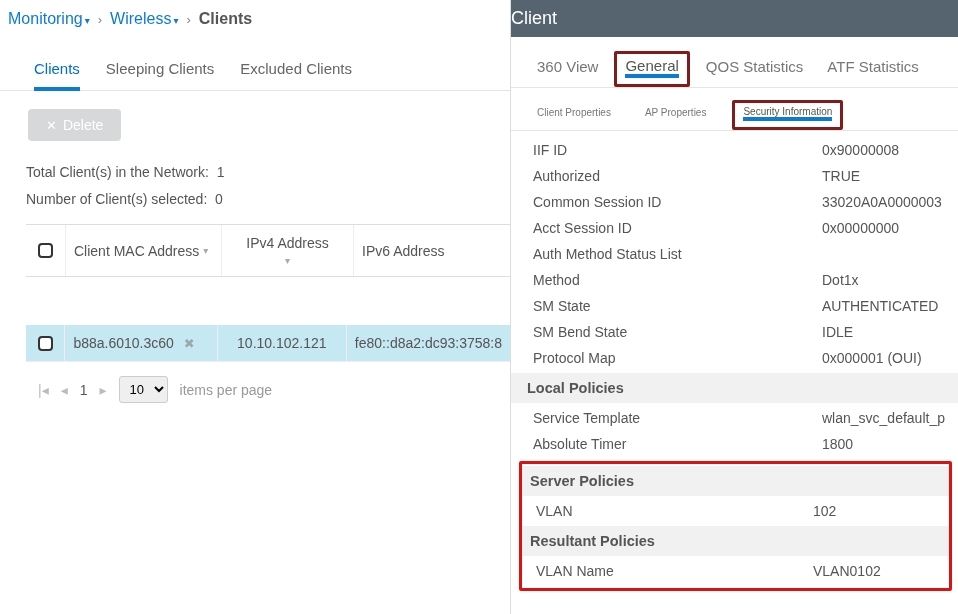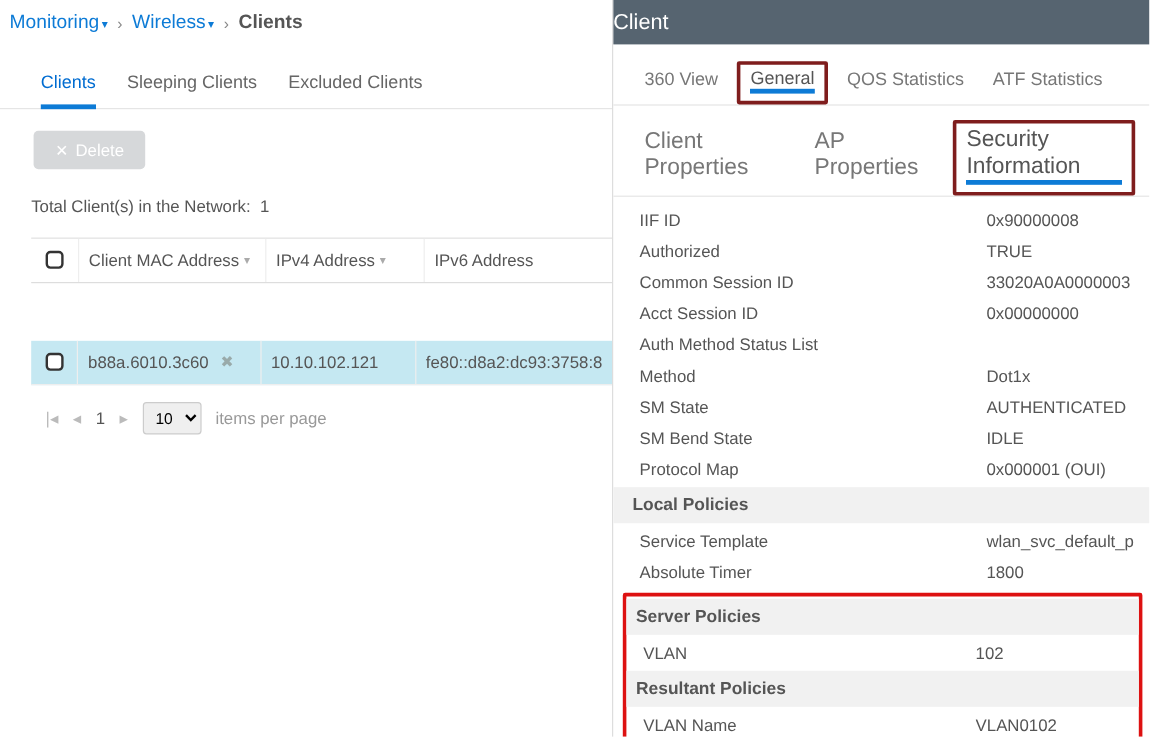--- a/index.html
+++ b/index.html
@@ -28,42 +28,42 @@
   .stats { padding: 0 0 12px 26px; line-height: 1.9; color: #555; font-size: 14px; }
 
   
   .table-wrap { margin: 0 0 0 26px; border-top: 1px solid #ddd; }
   .th-row { display: flex; background: #fff; border-bottom: 1px solid #ddd; }
   .th, .td { padding: 10px 8px; font-size: 14px; color: #555; border-right: 1px solid #eee; display: flex; align-items: center; gap: 4px; }
   .th { font-weight: 400; }
   .th .sort { color: #aaa; font-size: 10px; }
   .cb-col { width: 40px; justify-content: center; border-right: 1px solid #eee; }
   .mac-col { width: 156px; }
-  .v4-col { width: 132px; }
+  .v4-col { width: 132px; flex-direction: column; }
   .v6-col { flex: 1; border-right: none; }
   .tr { display: flex; border-bottom: 1px solid #eee; margin-top: 48px; }
   .tr.sel { background: #c5e8f2; }
   .td .wrench { color: #9aa; font-size: 13px; margin-left: 6px; }
   .cb { width: 15px; height: 15px; border: 2px solid #333; border-radius: 4px; background: #fff; }
 
   
   .pager { display: flex; align-items: center; gap: 12px; padding: 14px 0 0 38px; color: #999; font-size: 14px; }
   .pager .pg-btn { color: #bbb; cursor: pointer; }
   .pager .pg-num { color: #555; }
   .pager select { border: 1px solid #ccc; border-radius: 3px; padding: 4px 6px; font-size: 13px; }
 
   
   .r-title { background: #566470; color: #fff; padding: 8px 0; font-size: 18px; font-weight: 400; }
   .r-tabs1 { display: flex; gap: 8px; padding: 14px 12px 0 18px; border-bottom: 1px solid #e5e5e5; font-size: 15px; color: #777; align-items: flex-end; }
   .r-tabs1 .rtab { padding: 4px 8px 12px 8px; cursor: pointer; }
   .r-tabs1 .rtab.hl { color: #555; position: relative; }
   .hl-box { border: 3px solid #7f1d1d; padding: 3px 8px 10px 8px !important; border-radius: 2px; }
   .hl-box.und::after { content: ""; position: absolute; left: 8px; right: 8px; bottom: 6px; height: 4px; background: #0d7bd6; }
 
-  .r-tabs2 { display: flex; gap: 18px; padding: 12px 12px 0 18px; border-bottom: 1px solid #e5e5e5; font-size: 19px; color: #777; align-items: flex-end; justify-content: center; }
+  .r-tabs2 { display: flex; gap: 18px; padding: 12px 12px 0 18px; border-bottom: 1px solid #e5e5e5; font-size: 10px; color: #777; align-items: flex-end; }
   .r-tabs2 .rtab { padding: 4px 8px 12px 8px; cursor: pointer; position: relative; }
   .r-tabs2 .rtab.hl-box { color: #555; }
 
   
   .kv-list { padding-top: 6px; }
   .kv { display: flex; padding: 5px 10px 5px 22px; font-size: 14px; color: #555; }
   .kv .k { flex: 1; }
   .kv .v { width: 126px; text-align: left; overflow: hidden; white-space: nowrap; }
   .sect { background: #f1f1f1; padding: 7px 10px 7px 16px; font-weight: 600; font-size: 14.5px; color: #555; margin: 2px 0; }
   .red-group { border: 3px solid #d11; border-radius: 2px; margin: 4px 6px 0 8px; padding-bottom: 4px; }
@@ -95,20 +95,24 @@
         <span class="x">✕</span>
         <span>Delete</span>
       </button>
     </div>
 
     <div class="stats">
       <div>
         <span>Total Client(s) in the Network:</span>
         &nbsp;<span>1</span>
       </div>
+      <div>
+        <span>Number of Client(s) selected:</span>
+        &nbsp;<span>0</span>
+      </div>
     </div>
 
     <div class="table-wrap">
       <div class="th-row">
         <div class="th cb-col">
             <span class="cb"></span>
           </div>
         <div class="th mac-col">
             <span>Client MAC Address</span>
             <span class="sort">▾</span>

